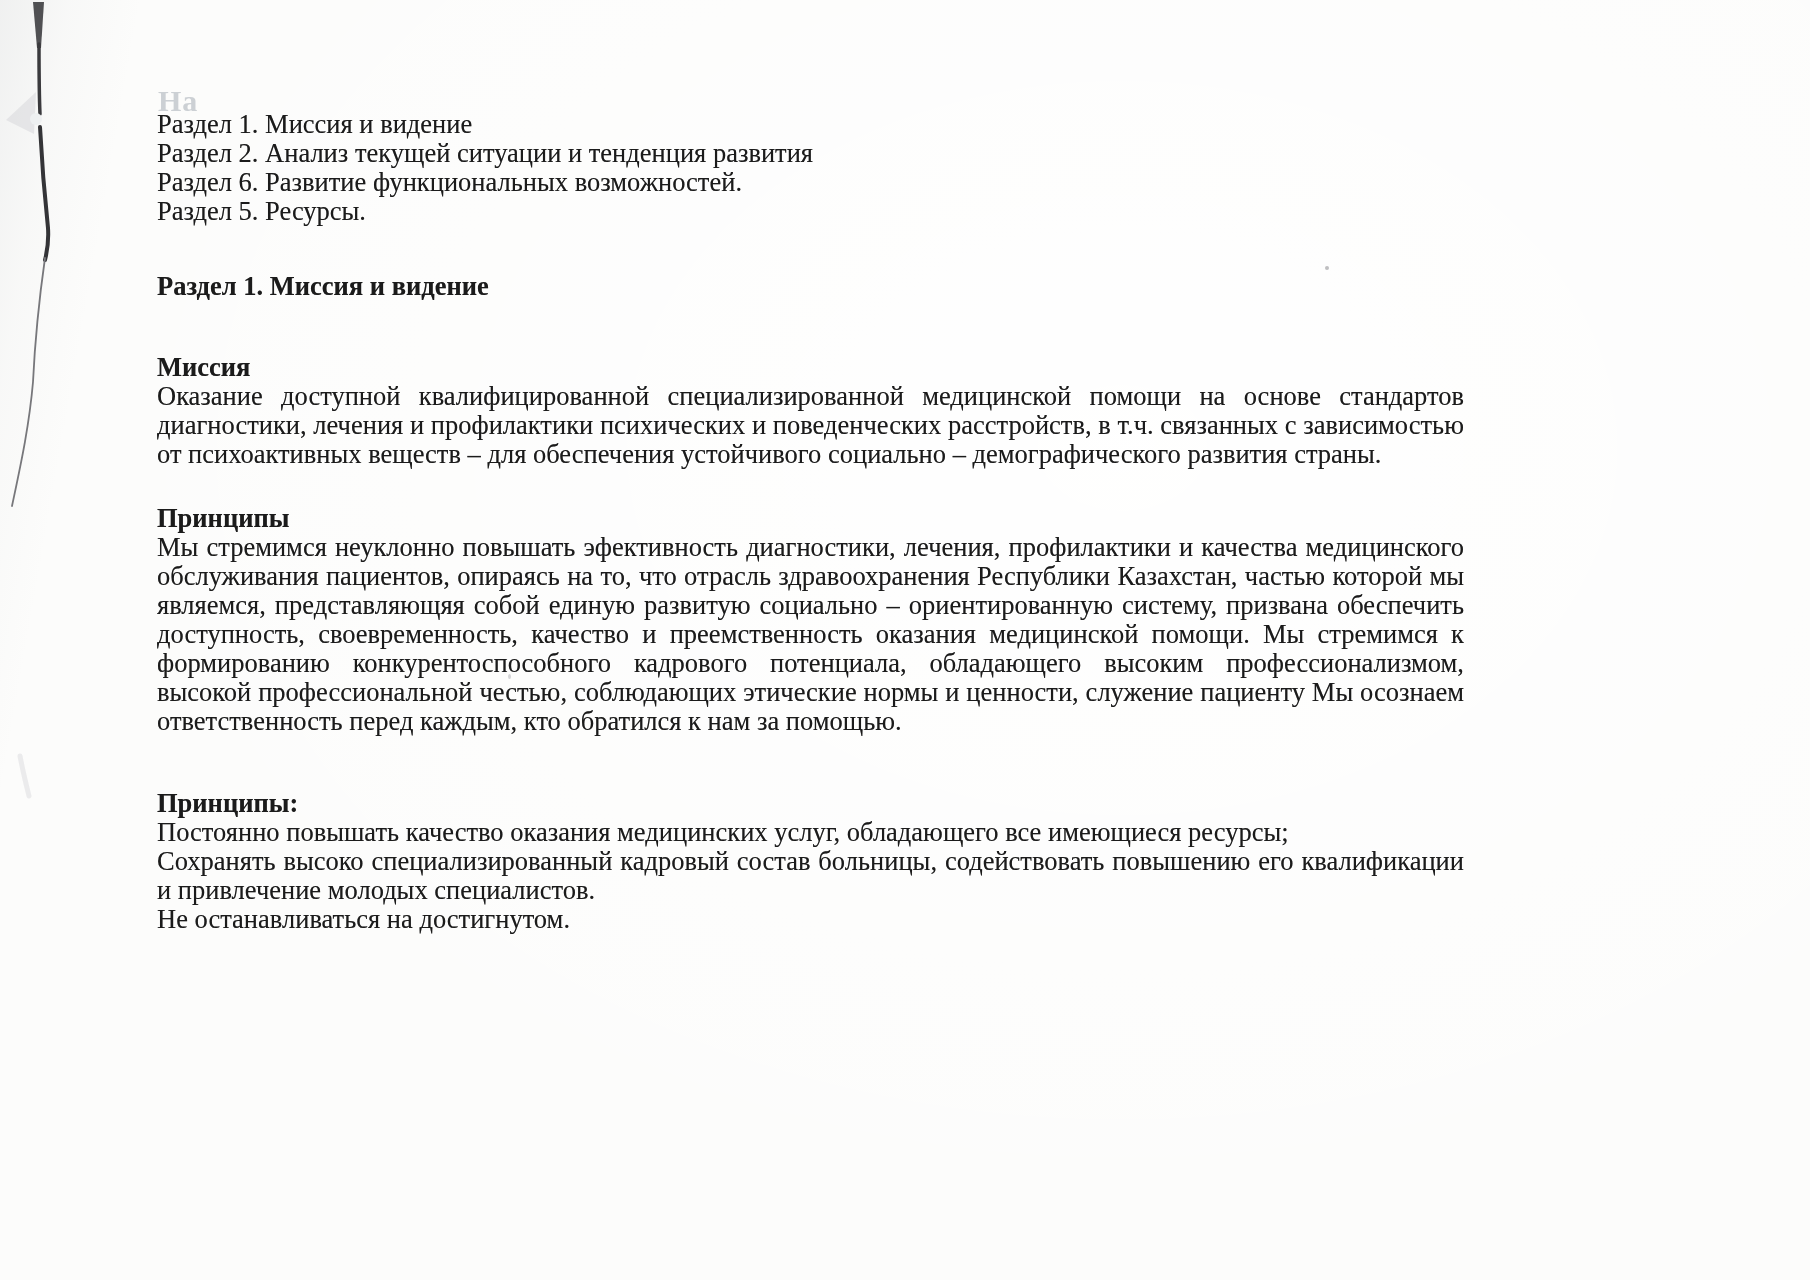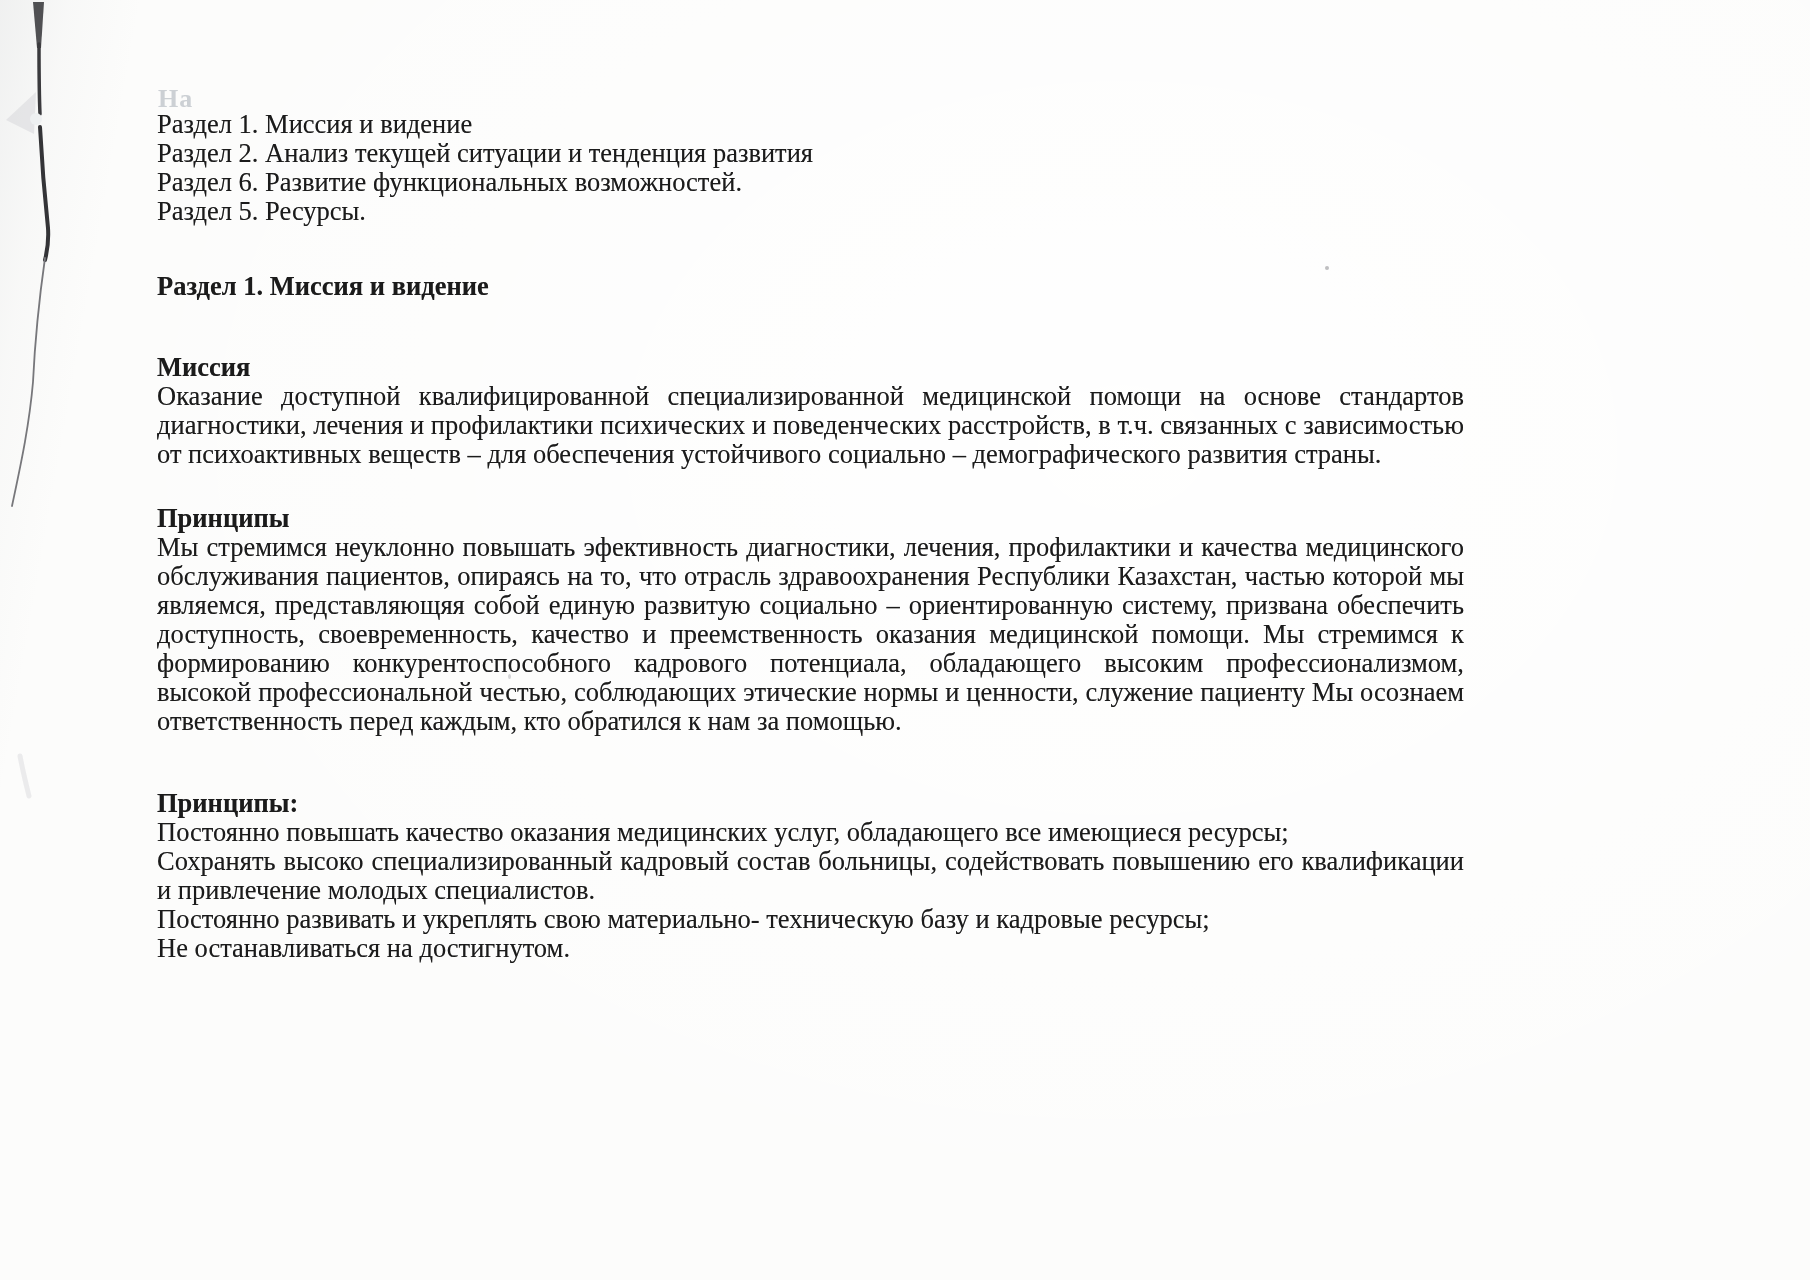--- a/index.html
+++ b/index.html
@@ -20,21 +20,21 @@
     color: #1b1b1b;
   }
   .crease {
     position: absolute;
     left: 0; top: 0;
     pointer-events: none;
   }
   .faded-text {
     position: absolute;
     left: 158px; top: 84px;
-    font-size: 26px;
+    font-size: 30px;
     font-weight: bold;
     color: #ccd0d4;
     letter-spacing: 1px;
   }
   .content {
     position: absolute;
     left: 157px; top: 110px;
     width: 1307px;
     font-size: 26.5px;
     line-height: 29px;
@@ -93,17 +93,16 @@
 
     <h3 class="bold mission-heading">Миссия</h3>
     <p class="just">Оказание  доступной квалифицированной  специализированной медицинской помощи на основе стандартов диагностики, лечения и профилактики психических и поведенческих расстройств, в т.ч. связанных с зависимостью от психоактивных веществ – для обеспечения устойчивого социально – демографического развития страны.</p>
 
     <h3 class="bold vision-heading">Принципы</h3>
     <p class="just">Мы стремимся неуклонно повышать эфективность диагностики, лечения, профилактики и качества медицинского обслуживания пациентов, опираясь на то, что отрасль здравоохранения Республики Казахстан,  частью которой мы являемся, представляющяя собой единую развитую социально – ориентированную систему, призвана обеспечить доступность, своевременность, качество и преемственность оказания медицинской помощи. Мы стремимся к формированию конкурентоспособного кадрового потенциала, обладающего высоким профессионализмом, высокой профессиональной честью, соблюдающих  этические нормы и ценности, служение пациенту Мы осознаем ответственность перед каждым, кто обратился к нам за помощью.</p>
 
     <h3 class="bold principles-heading">Принципы:</h3>
     <p class="just">Постоянно повышать качество оказания медицинских услуг, обладающего все имеющиеся ресурсы;</p>
     <p class="just">Сохранять высоко специализированный кадровый состав больницы, содействовать повышению его квалификации и привлечение молодых специалистов.</p>
-    <p class="just">Постоянно развивать и укреплять свою материально- техническую базу и кадровые ресурсы;</p>
     <p class="just">Не останавливаться на достигнутом.</p>
 
   </div>
 </div>
 
 </body></html>

